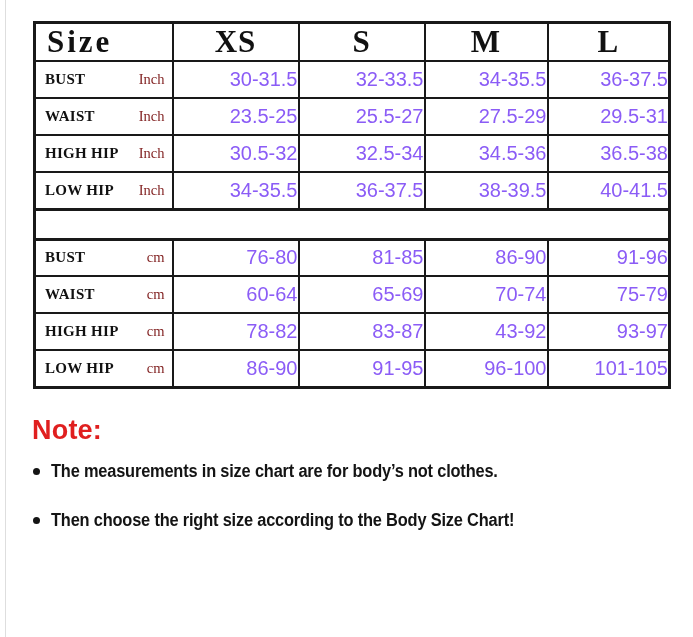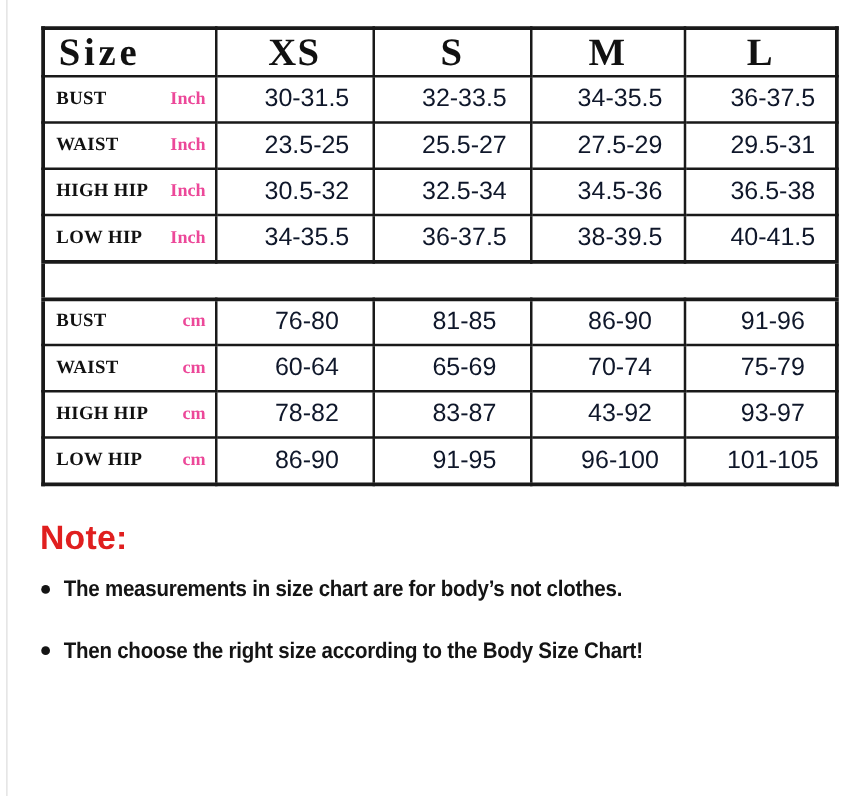--- a/index.html
+++ b/index.html
@@ -31,28 +31,28 @@
 
   .size-chart td { height:37px; vertical-align:middle; }
 
   td.label-cell { padding:0 7px 0 9px;margin-left:48px; }
   .label-wrap { display:flex; justify-content:space-between; align-items:center; }
   .row-label {
     font-family:"Liberation Serif", serif; font-weight:bold;
     font-size:15px; letter-spacing:0.3px; color:#111; white-space:nowrap;
   }
   .row-unit {
-    font-family:"Liberation Serif", serif; font-weight:bold;
-    font-size:14.5px; color:#ec4899;
+    font-family:"Liberation Serif", serif; font-weight:normal;
+    font-size:14.5px; color:#7f1d1d;
   }
 
   td.value-cell {
-    text-align:center;
+    text-align:right;
     font-family:"Liberation Sans", sans-serif;
-    font-size:20px; color:#0f172a;padding-left:20px;
+    font-size:20px; color:#8b5cf6;padding-left:20px;
   }
 
   tr.separator-row td {
     height:30px;
     border-top:3px solid #191919;
     border-bottom:3px solid #191919;
     border-left:none; border-right:none;
   }
 
   

